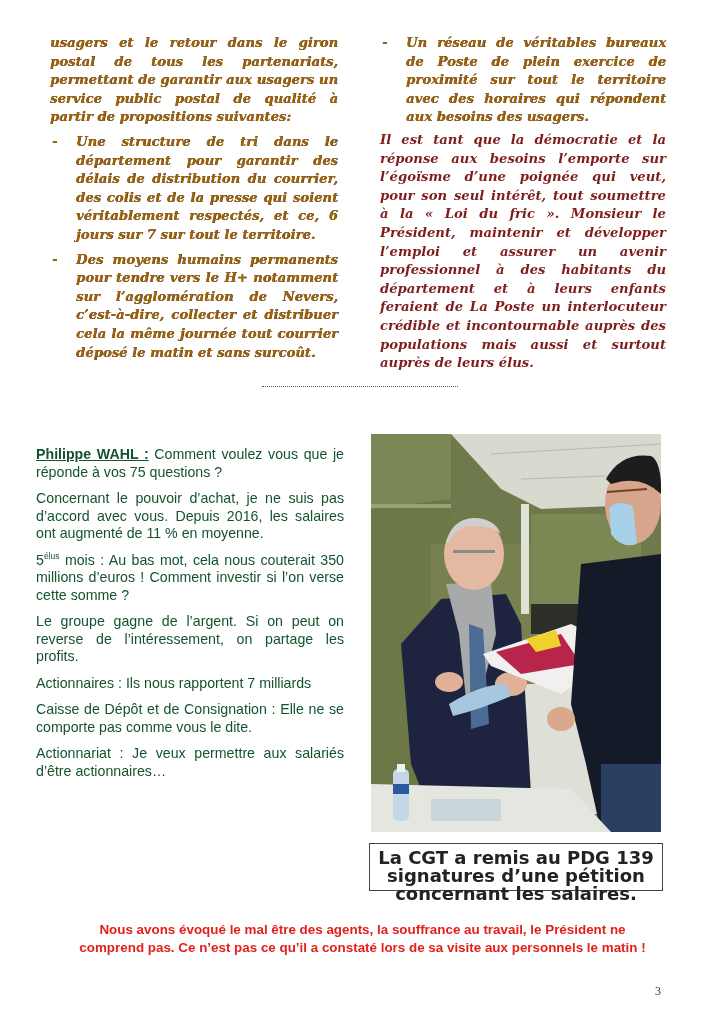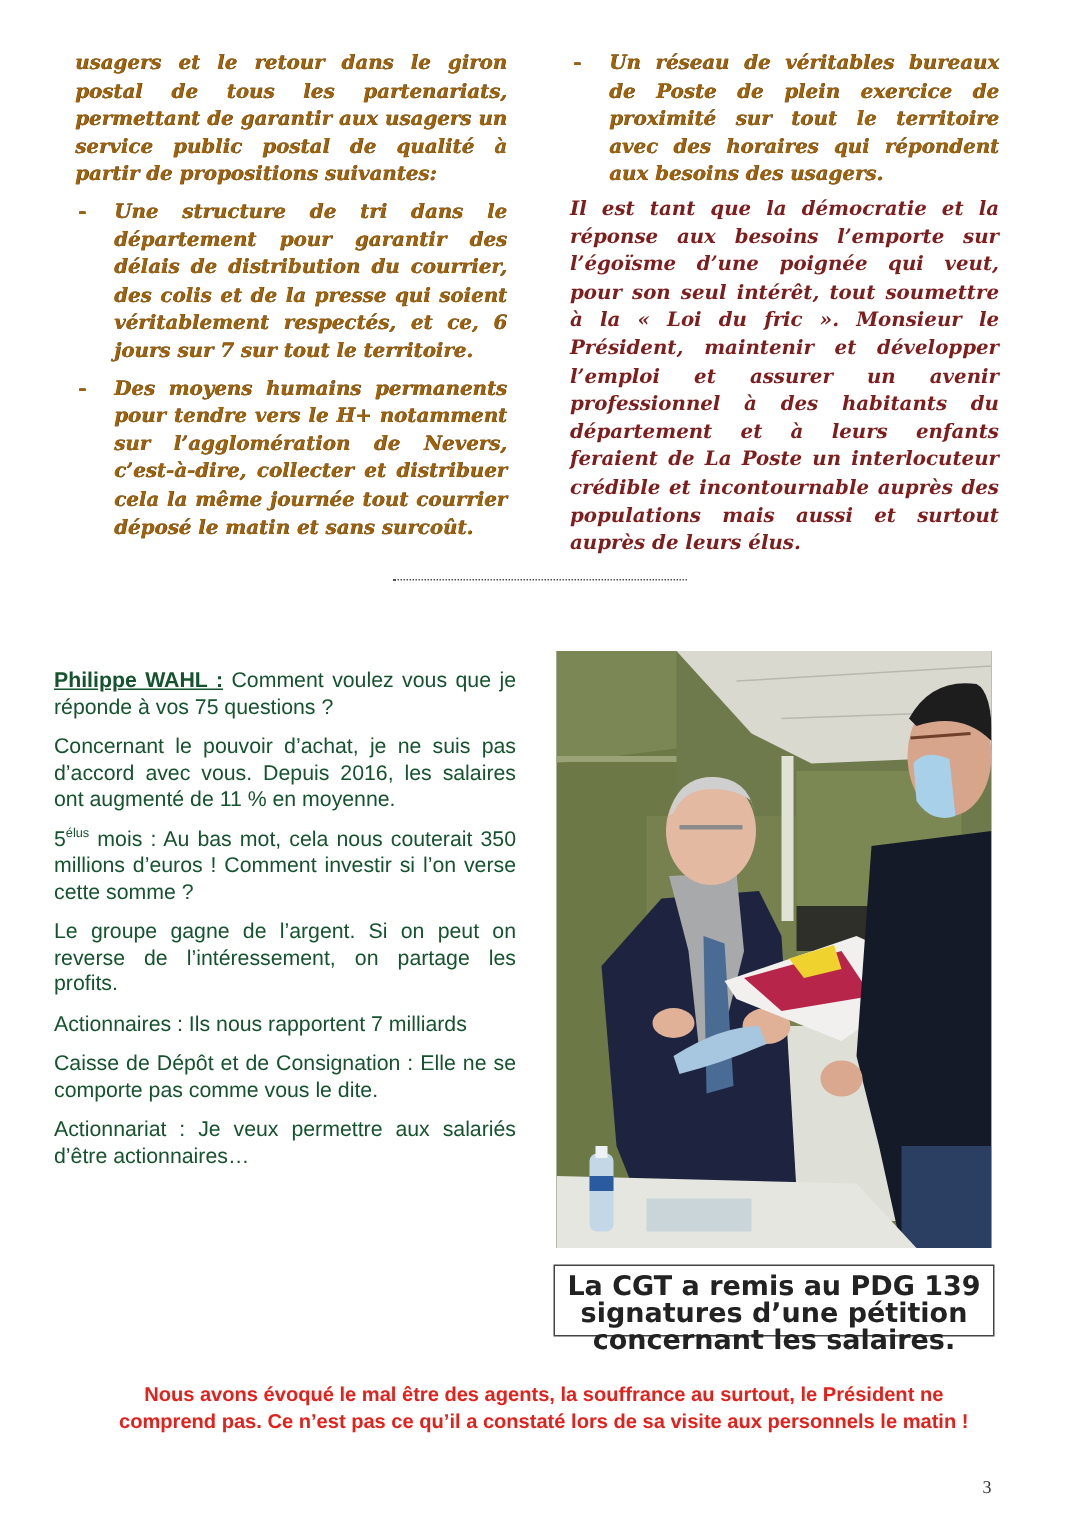--- a/index.html
+++ b/index.html
@@ -105,17 +105,17 @@
 
     <rect x="22" y="335" width="16" height="52" rx="5" fill="#c4d7e6"></rect>
     <rect x="22" y="350" width="16" height="10" fill="#2a5aa0"></rect>
     <rect x="26" y="330" width="8" height="8" fill="#eef2f5"></rect>
   </svg>
 </div>
 
 <div class="caption-box">La CGT a remis au PDG 139 signatures d’une pétition concernant les salaires.</div>
 
 <div class="red-note">
-  <div>Nous avons évoqué le mal être des agents, la souffrance au surtout, le Président ne</div>
+  <div>Nous avons évoqué le mal être des agents, la souffrance au travail, le Président ne</div>
   <div>comprend pas. Ce n’est pas ce qu’il a constaté lors de sa visite aux personnels le matin !</div>
 </div>
 
 <div class="page-num">3</div>
 
 </body></html>

